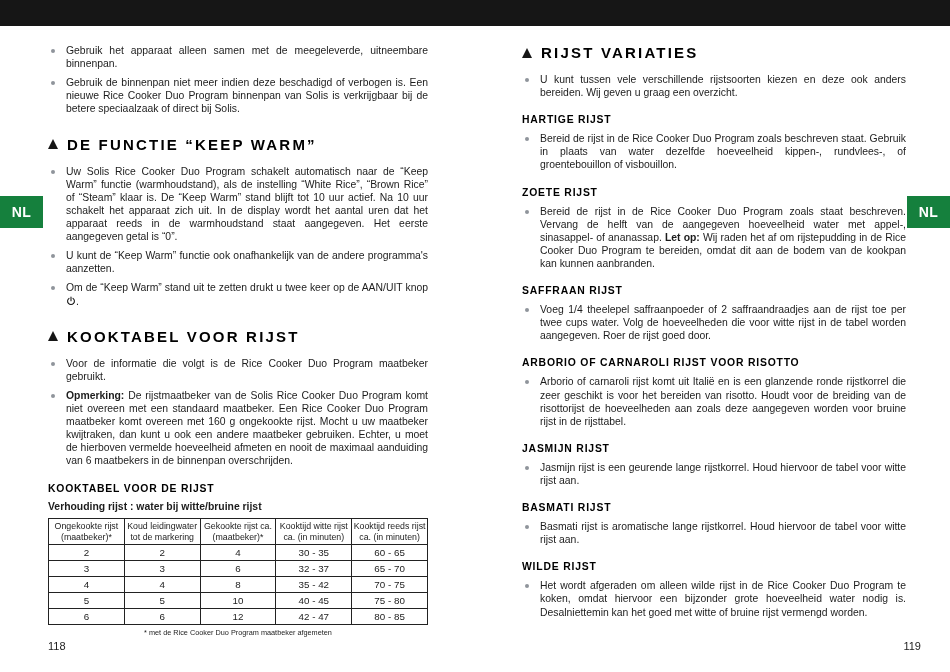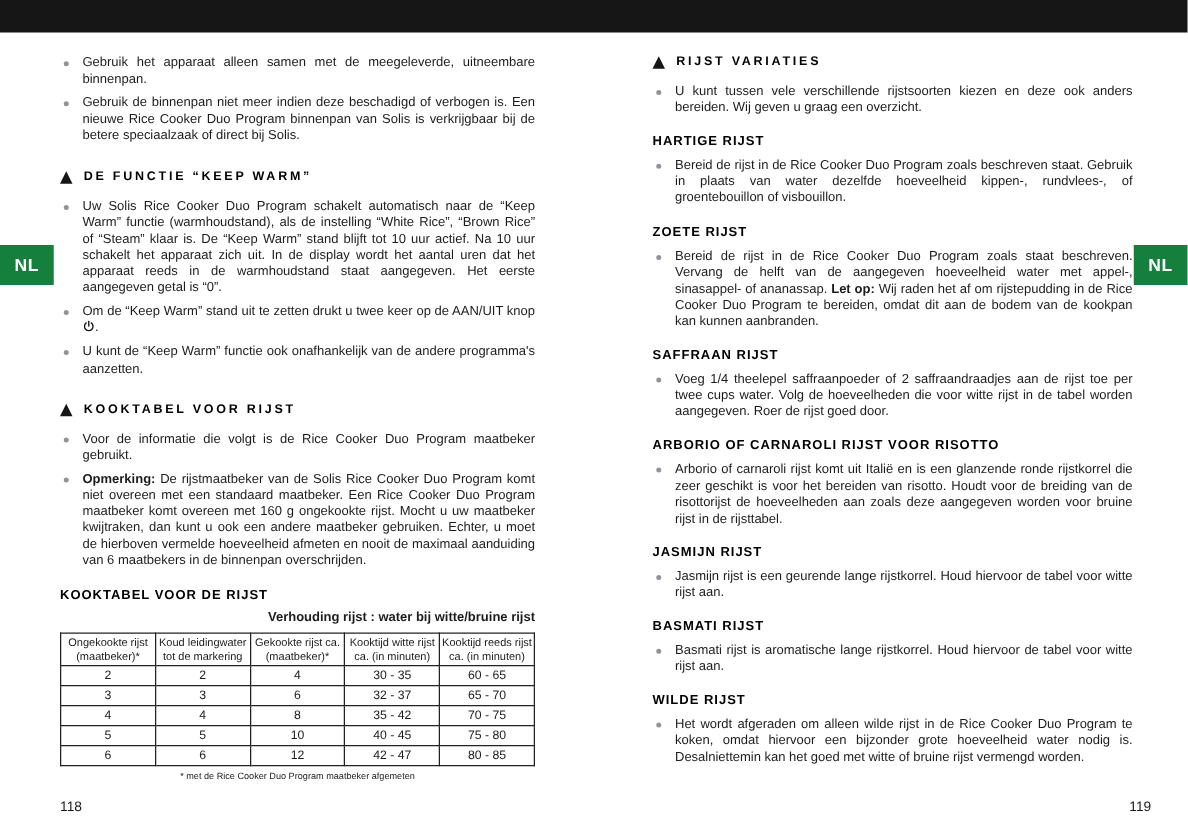--- a/index.html
+++ b/index.html
@@ -23,31 +23,31 @@
   .col-left { left:48px; top:44px; width:380px; }
   .col-right { left:522px; top:44px; width:384px; }
   .bullet { display:flex; margin-bottom:6px; }
   .dot { flex:0 0 18px; }
   .dot::before {
     content:""; display:block; width:4px; height:4px; border-radius:50%;
     background:#8f949b; margin-top:5px; margin-left:3px;
   }
   .btxt { flex:1; font-size:10.4px; line-height:1.26; text-align:justify; }
   .h1 {
-    display:flex; align-items:flex-end; font-size:10px; font-weight:bold;
+    display:flex; align-items:center; font-size:15px; font-weight:bold;
     letter-spacing:2.2px; color:#000; margin:20px 0 12px 0;
   }
   .h1.first { margin-top:0; }
   .tri {
     width:0; height:0; border-left:5.5px solid transparent;
     border-right:5.5px solid transparent; border-bottom:10px solid #161616;
     margin-right:9px; flex:0 0 auto;
   }
   .h2 { font-size:10.4px; font-weight:bold; letter-spacing:0.8px; margin:15px 0 7px 0; color:#000; }
-  .subtitle { font-size:10.4px; font-weight:bold; margin:2px 0 6px 0;text-align:right; }
+  .subtitle { font-size:10.4px; font-weight:bold; margin:2px 0 6px 0; }
   table { border-collapse:collapse; width:100%; table-layout:fixed; margin-top:2px; }
   th, td { border:1px solid #222222; }
   th { font-size:8.8px; font-weight:normal; padding:2px 1px; text-align:center; line-height:1.25; vertical-align:middle; }
   td { font-size:9.8px; text-align:center; height:16px; vertical-align:middle; }
   .footnote { font-size:7.3px; margin-top:3px;text-align:center; }
   .pagenum { position:absolute; bottom:20px; font-size:11px; }
   .pn-left { left:48px; }
   .pn-right { right:29px; }
   .power { display:inline-block; }
   .power svg { width:10px; height:10px; vertical-align:-1px; }
@@ -77,30 +77,30 @@
       <span class="tri"></span>
       <span>DE FUNCTIE “KEEP WARM”</span>
     </div>
 
     <div class="bullet">
       <span class="dot"></span>
       <div class="btxt">Uw Solis Rice Cooker Duo Program schakelt automatisch naar de “Keep Warm” functie (warmhoudstand), als de instelling “White Rice”, “Brown Rice” of “Steam” klaar is. De “Keep Warm” stand blijft tot 10 uur actief. Na 10 uur schakelt het apparaat zich uit. In de display wordt het aantal uren dat het apparaat reeds in de warmhoudstand staat aangegeven. Het eerste aangegeven getal is “0”.</div>
     </div>
     <div class="bullet">
       <span class="dot"></span>
+      <div class="btxt">U kunt de “Keep Warm” functie ook onafhankelijk van de andere programma's aanzetten.</div>
+    </div>
+    <div class="bullet">
+      <span class="dot"></span>
       <div class="btxt"><span>Om de “Keep Warm” stand uit te zetten drukt u twee keer op de AAN/UIT knop</span>
         <span class="power"><svg viewBox="0 0 24 24">
               <path d="M12 2.5v9" stroke="#161616" stroke-width="2.6" fill="none" stroke-linecap="round"></path>
               <path d="M7.2 5.6a8.2 8.2 0 1 0 9.6 0" stroke="#161616" stroke-width="2.6" fill="none" stroke-linecap="round"></path>
             </svg></span><span>.</span></div>
     </div>
-    <div class="bullet">
-      <span class="dot"></span>
-      <div class="btxt">U kunt de “Keep Warm” functie ook onafhankelijk van de andere programma's aanzetten.</div>
-    </div>
 
     <div class="h1">
       <span class="tri"></span>
       <span>KOOKTABEL VOOR RIJST</span>
     </div>
 
     <div class="bullet">
       <span class="dot"></span>
       <div class="btxt">Voor de informatie die volgt is de Rice Cooker Duo Program maatbeker gebruikt.</div>
     </div>

